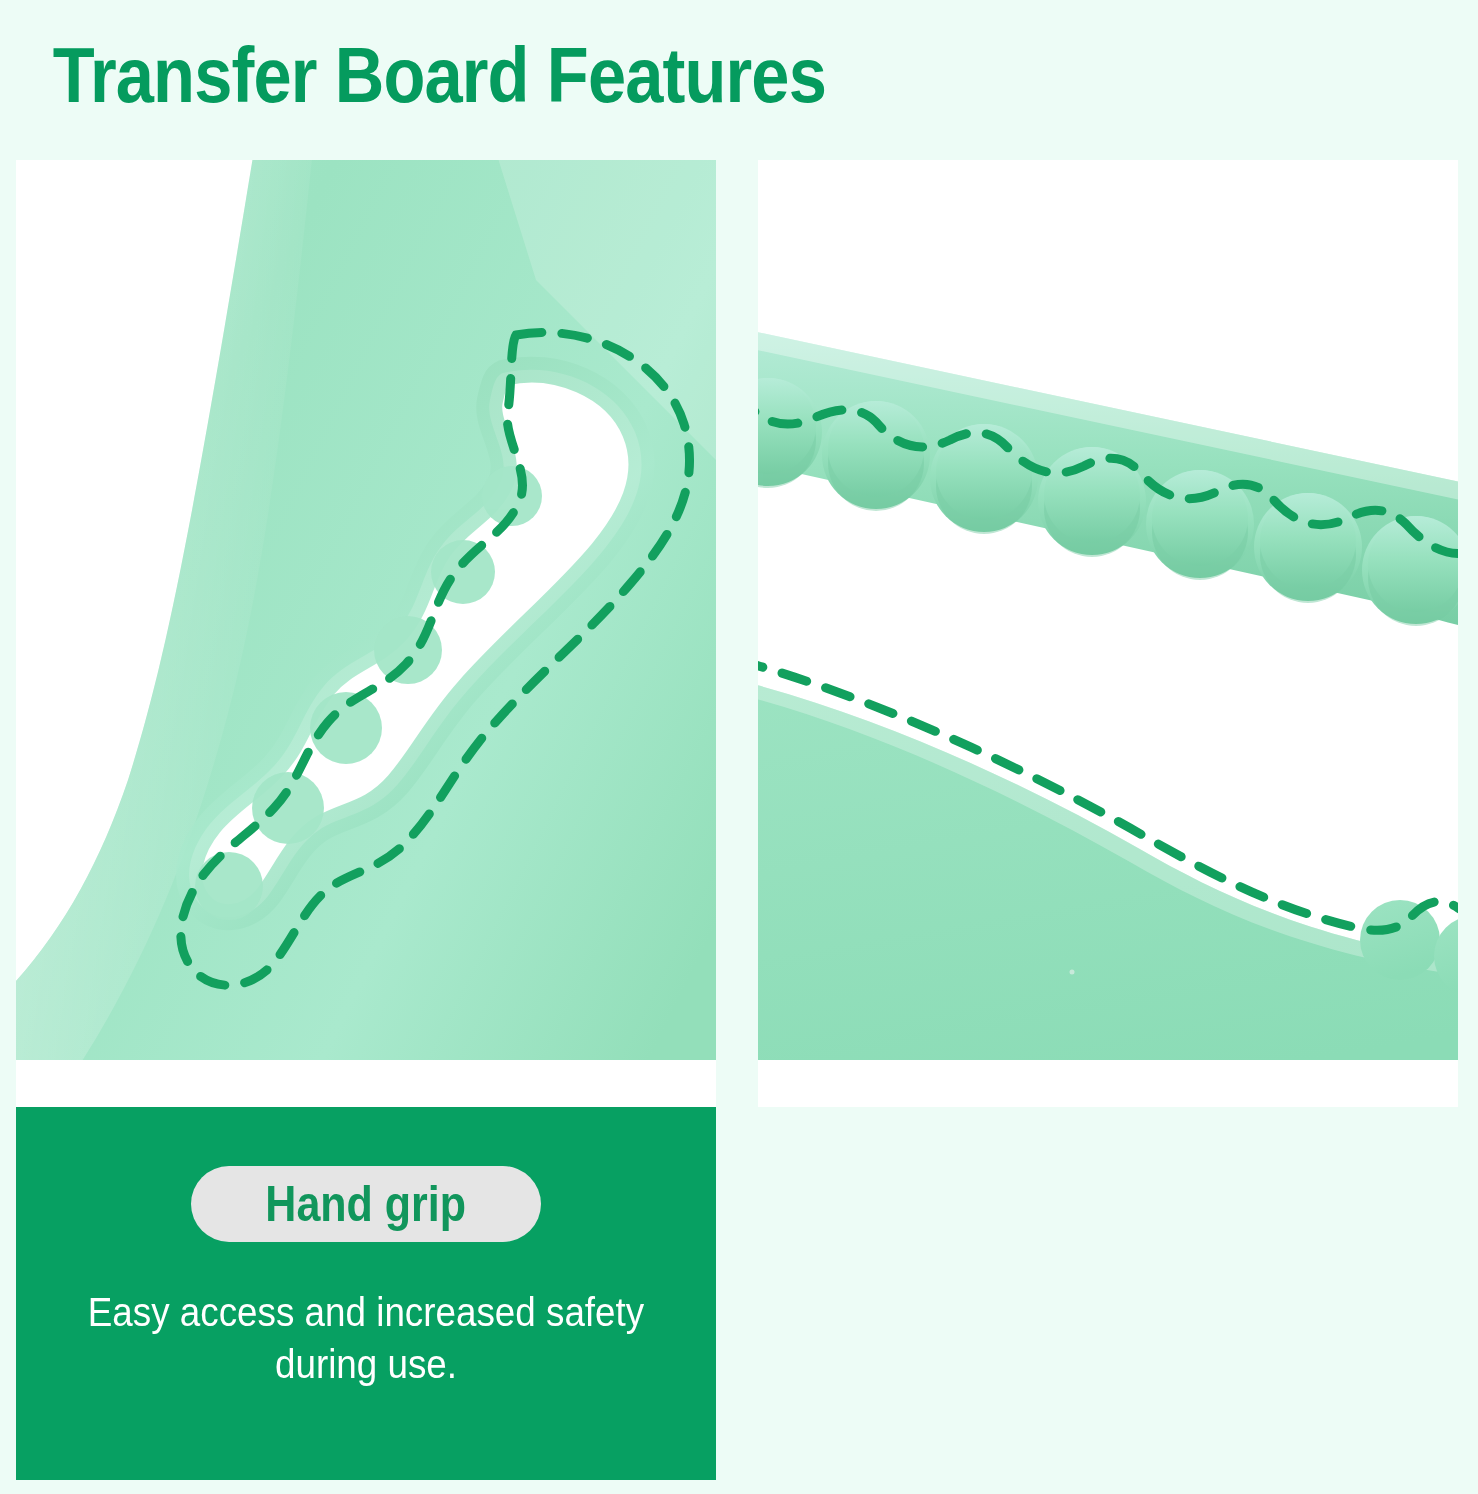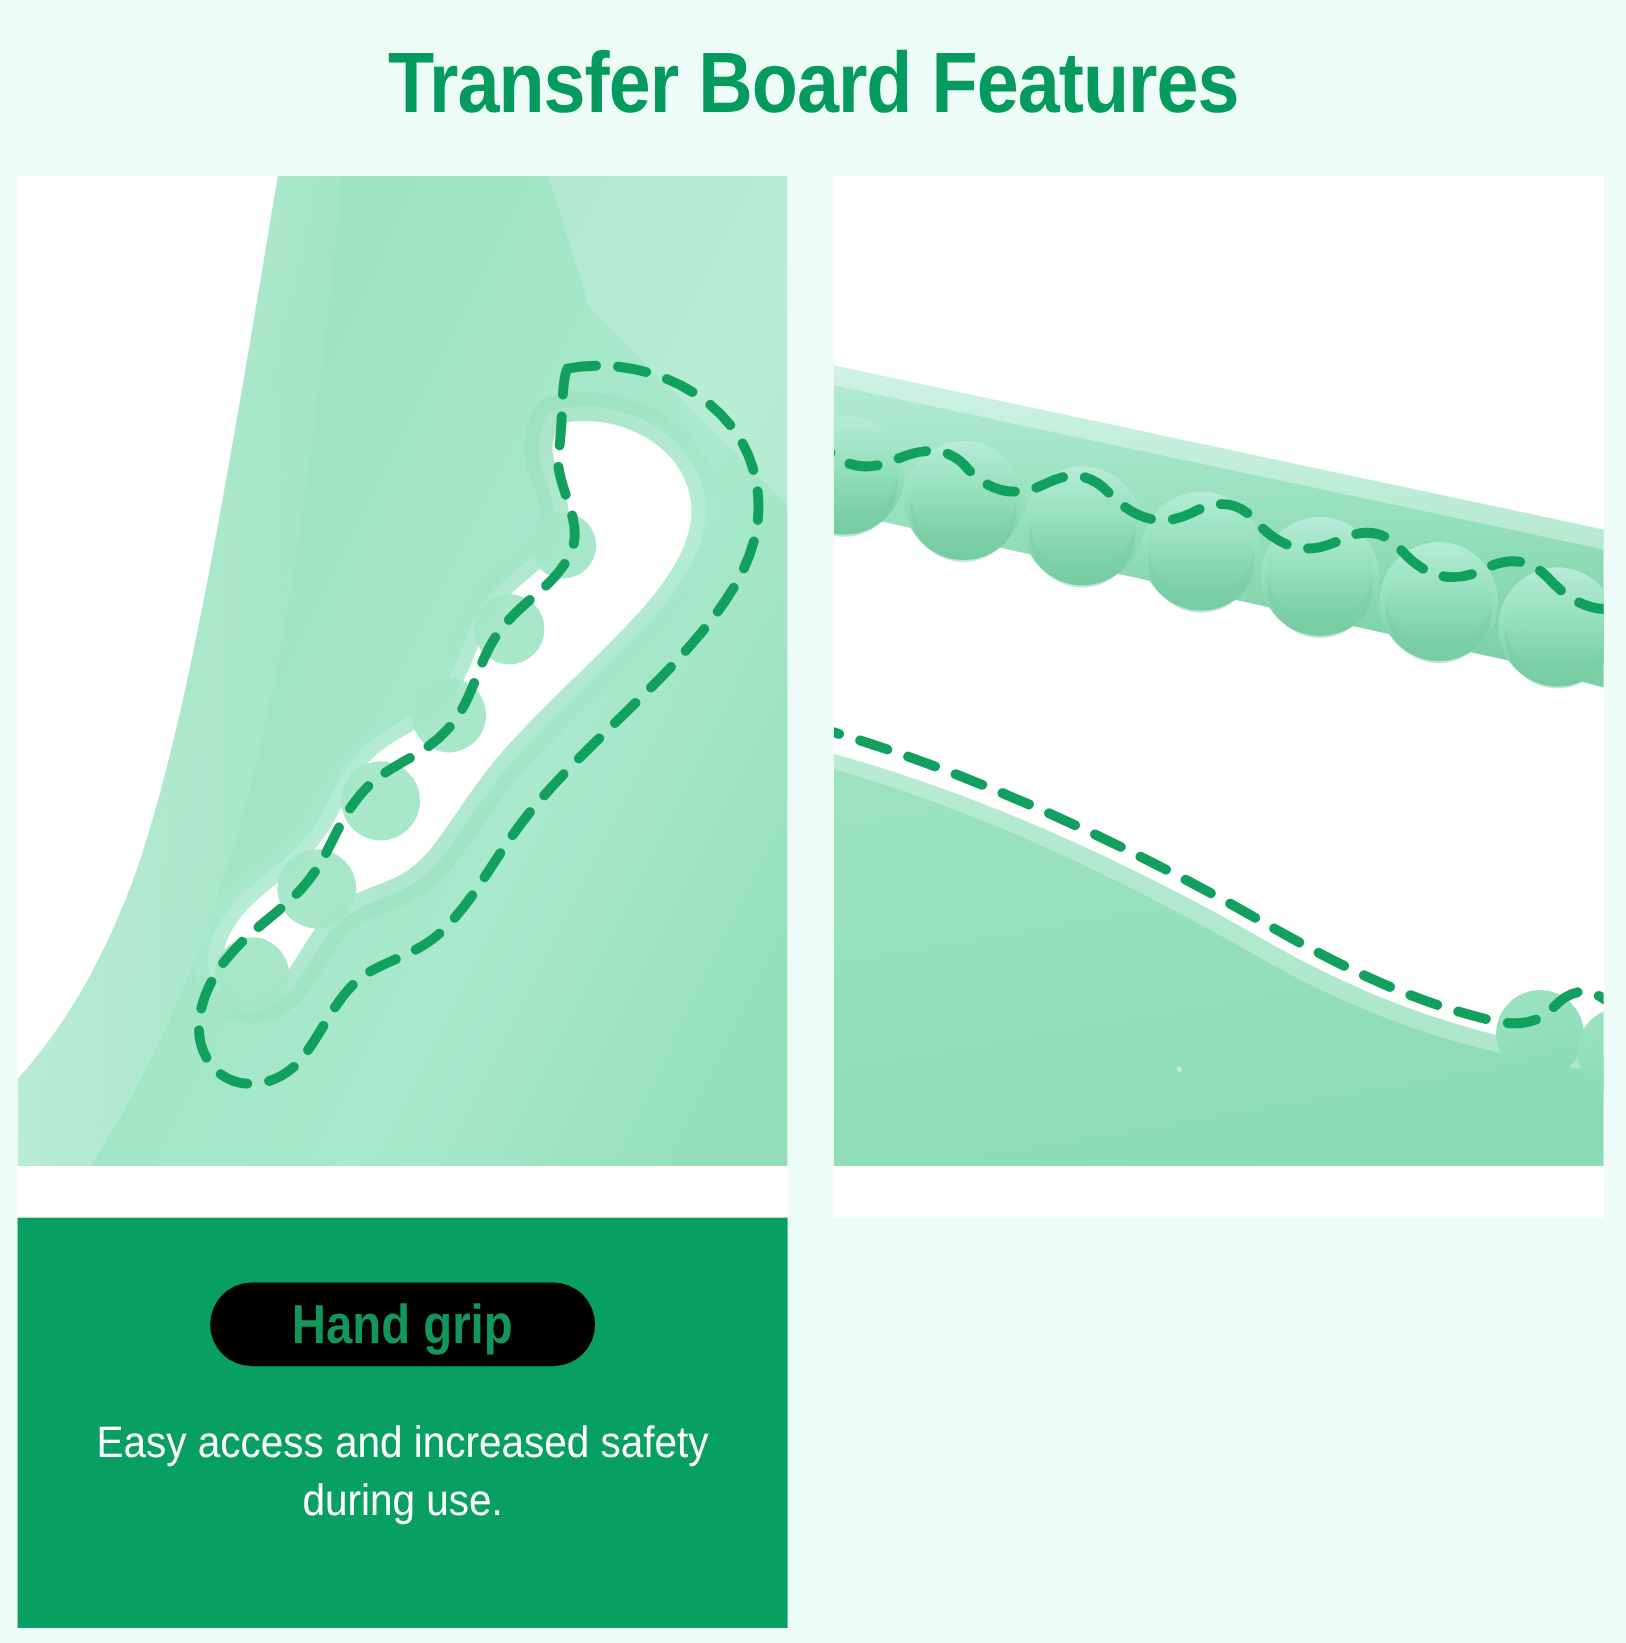--- a/index.html
+++ b/index.html
@@ -22,21 +22,20 @@
 
   
   .title-bar {
     position: absolute;
     left: 0;
     top: 0;
     width: 1478px;
     height: 150px;
     display: flex;
     align-items: center;
-    justify-content: center;
   }
   .title-text {
     font-family: "Liberation Sans Narrow", "Liberation Sans", sans-serif;
     font-weight: bold;
     font-size: 78px;
     letter-spacing: -1px;
     color: #059b5e;
     transform: scaleX(0.88);
     transform-origin: center;
     white-space: nowrap;
@@ -83,21 +82,21 @@
     position: relative;
     flex: 1;
     background: #07a062;
     display: flex;
     flex-direction: column;
     align-items: center;
     padding-top: 59px;
     box-sizing: border-box;
   }
   .pill {
-    background: #000000;
+    background: #e5e5e5;
     border-radius: 999px;
     height: 76px;
     display: flex;
     align-items: center;
     justify-content: center;
     padding: 0 58px;
     box-sizing: border-box;
   }
   .pill-text {
     font-family: "Liberation Sans Narrow", "Liberation Sans", sans-serif;

